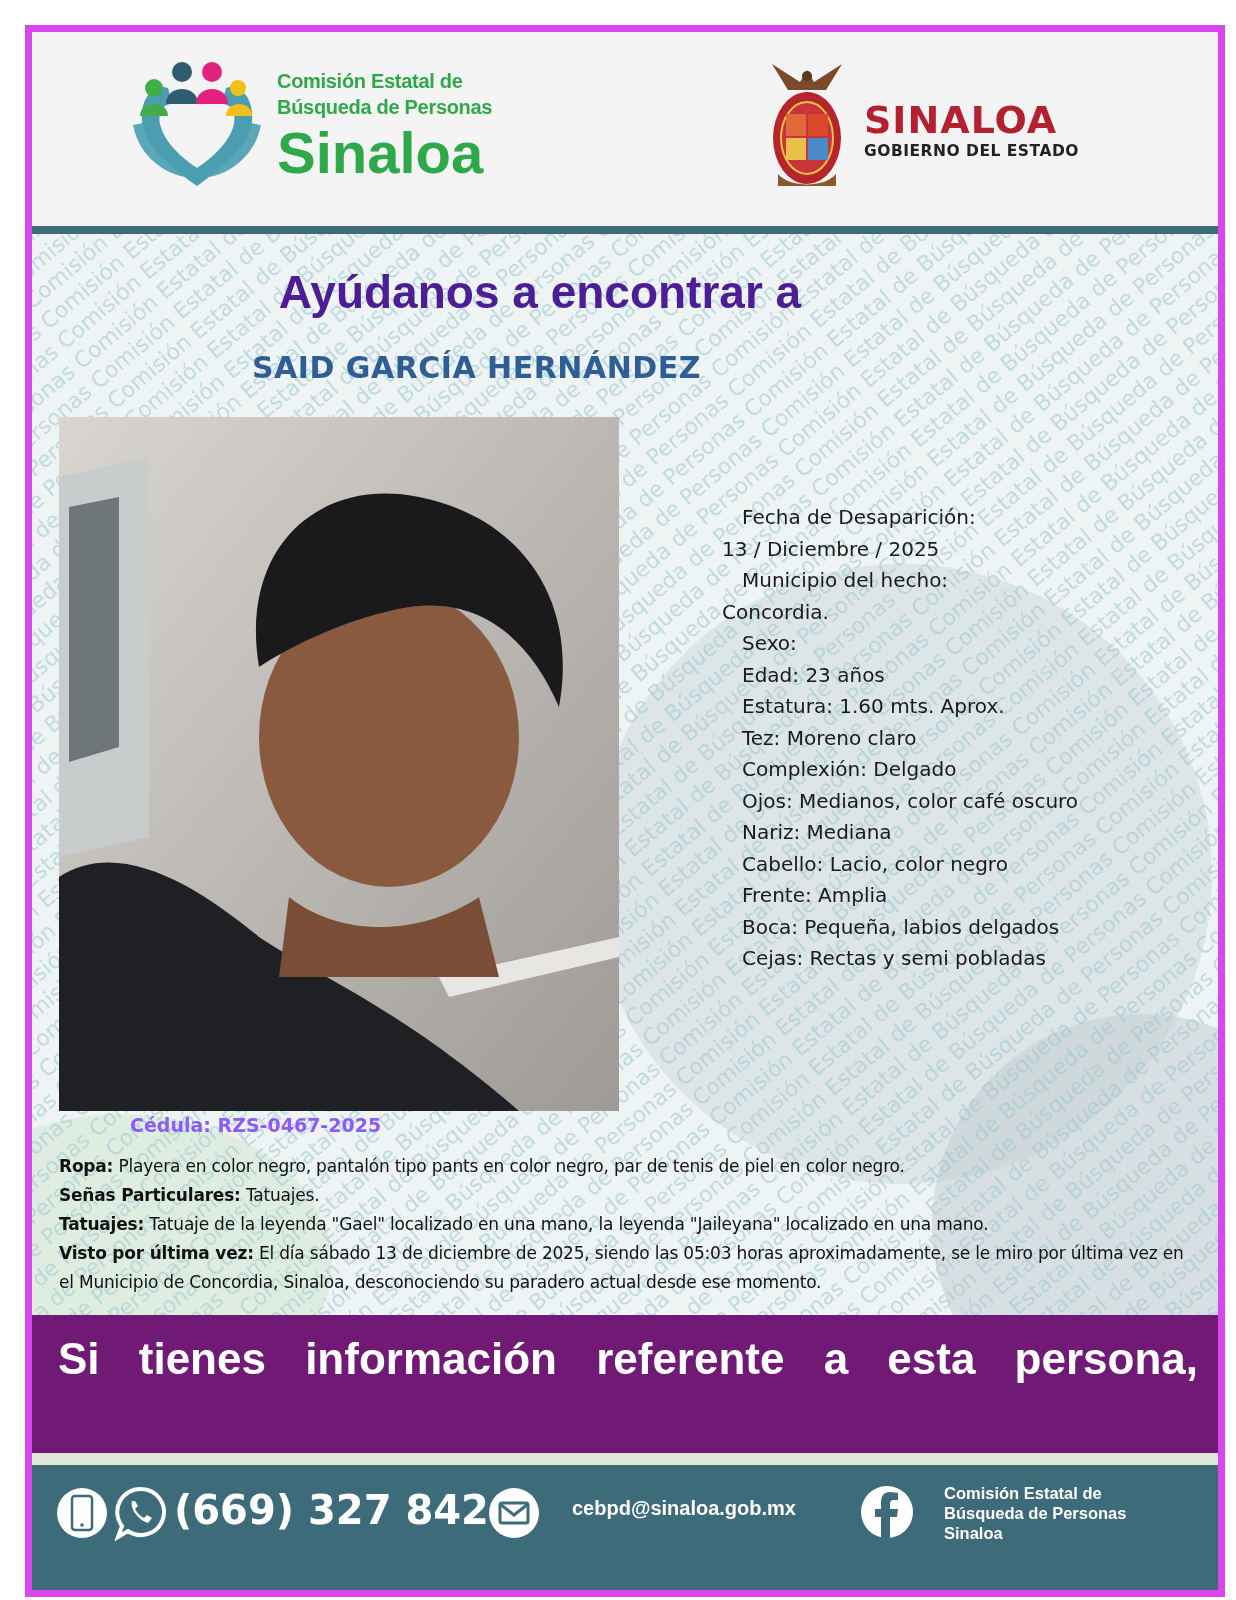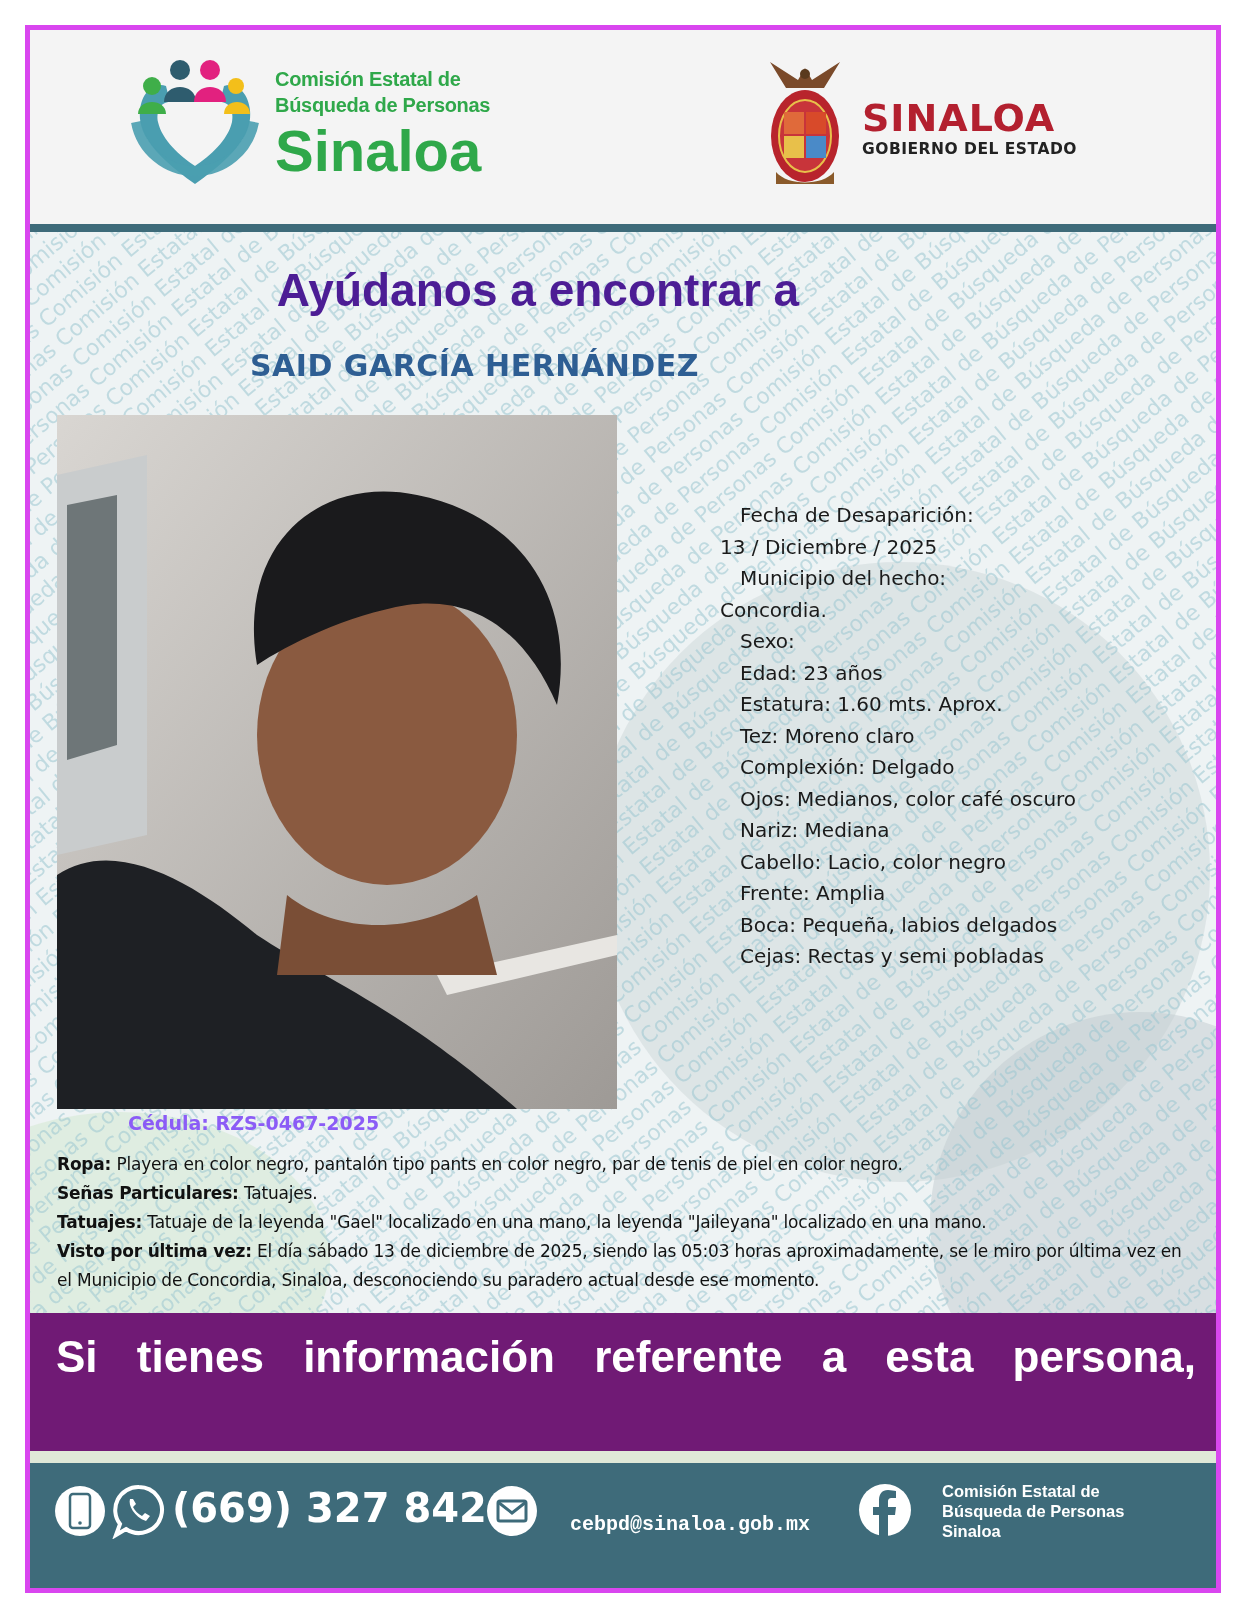--- a/index.html
+++ b/index.html
@@ -1,17 +1,17 @@
 <!DOCTYPE html>
 <html><head>
 <meta charset="utf-8">
 <style>
   html,body{margin:0;padding:0;background:#ffffff;}
   body{width:1236px;height:1600px;position:relative;overflow:hidden;font-family:"DejaVu Sans","Liberation Sans",sans-serif;}
-  .page{position:absolute;left:25px;top:25px;width:1186px;height:1558px;background:#f5f5f5;border:5px solid #d946ef;overflow:hidden;}
+  .page{position:absolute;left:25px;top:25px;width:1186px;height:1558px;background:#f5f5f5;border:7px solid #d946ef;overflow:hidden;}
   .header{position:absolute;left:0;top:0;width:1186px;height:194px;background:#f4f4f4;}
   .header-bar{position:absolute;left:0;top:194px;width:1186px;height:8px;background:#3e6b7a;}
   .body{position:absolute;left:0;top:202px;width:1186px;height:1106px;background:#eef3f4;overflow:hidden;}
   .watermark{position:absolute;left:-400px;top:-300px;width:2200px;height:2000px;transform:rotate(-40deg);color:#9cc7d1;opacity:.55;font-family:"DejaVu Sans",sans-serif;font-size:22px;line-height:26px;white-space:nowrap;overflow:hidden;}
   .bigcircle1{position:absolute;left:560px;top:330px;width:620px;height:620px;border-radius:50%;background:#cfd8db;opacity:.55;}
   .bigcircle2{position:absolute;left:900px;top:780px;width:420px;height:420px;border-radius:50%;background:#c2ccd0;opacity:.5;}
   .bigcircle3{position:absolute;left:-120px;top:880px;width:420px;height:300px;border-radius:50%;background:#d6ead3;opacity:.6;}
   .logo-left{position:absolute;left:100px;top:22px;width:130px;height:140px;}
   .cbp-text{position:absolute;left:245px;top:36px;color:#2fa84a;font-family:"Liberation Sans",sans-serif;}
   .cbp-line{font-size:20px;font-weight:bold;line-height:26px;letter-spacing:-0.3px;}
@@ -26,21 +26,21 @@
   .details{position:absolute;left:690px;top:470px;font-family:"DejaVu Sans",sans-serif;font-size:20px;line-height:31.5px;color:#1a1a1a;}
   .details b{font-weight:normal;margin-left:20px;}
   .cedula{position:absolute;left:98px;top:1082px;font-family:"DejaVu Sans",sans-serif;font-weight:bold;font-size:19px;color:#8b5cf6;}
   .desc{position:absolute;left:27px;top:1120px;width:1140px;font-family:"DejaVu Sans",sans-serif;font-size:17px;line-height:29px;color:#111;letter-spacing:-0.2px;}
   .desc p{margin:0;}
   .cta{position:absolute;left:0;top:1283px;width:1186px;height:138px;background:#701a75;}
   .cta-text{position:absolute;left:26px;top:18px;width:1140px;color:#fff;font-family:"Liberation Sans",sans-serif;font-weight:bold;font-size:44px;line-height:52px;text-align:justify;text-align-last:justify;}
   .strip{position:absolute;left:0;top:1421px;width:1186px;height:12px;background:#dfe8d8;}
   .footer{position:absolute;left:0;top:1433px;width:1186px;height:125px;background:#3e6b7a;}
   .phone{position:absolute;left:142px;top:22px;color:#fff;font-family:"DejaVu Sans",sans-serif;font-weight:bold;font-size:40px;letter-spacing:0px;}
-  .email{position:absolute;left:540px;top:50px;color:#fff;font-family:Liberation Mono, monospace;font-weight:bold;font-size:20px;}
+  .email{position:absolute;left:540px;top:32px;color:#fff;font-family:Liberation Sans, sans-serif;font-weight:bold;font-size:20px;}
   .fb-text{position:absolute;left:912px;top:18px;color:#fff;font-family:"Liberation Sans",sans-serif;font-weight:bold;font-size:16.5px;line-height:20px;}
 </style>
 </head>
 <body>
 
 <div class="page">
 
   <div class="header">
     <svg class="logo-left" viewBox="0 0 130 140">
       <path d="M65 132 C20 100 8 80 10 58 C12 40 24 30 36 34 L40 50 C30 50 26 60 28 70 C32 88 50 104 65 114 C80 104 98 88 102 70 C104 60 100 50 90 50 L94 34 C106 30 118 40 120 58 C122 80 110 100 65 132 Z" fill="#4a9eb0"></path>

